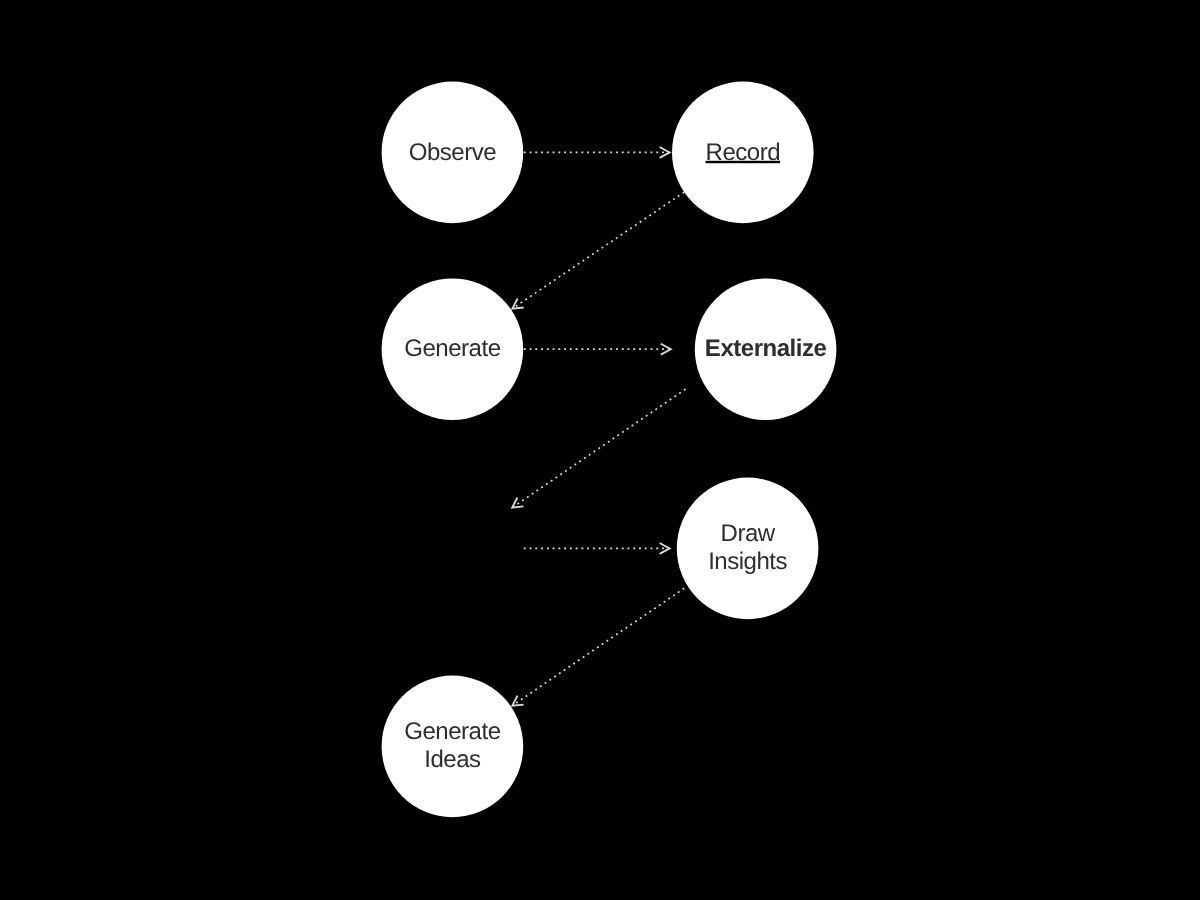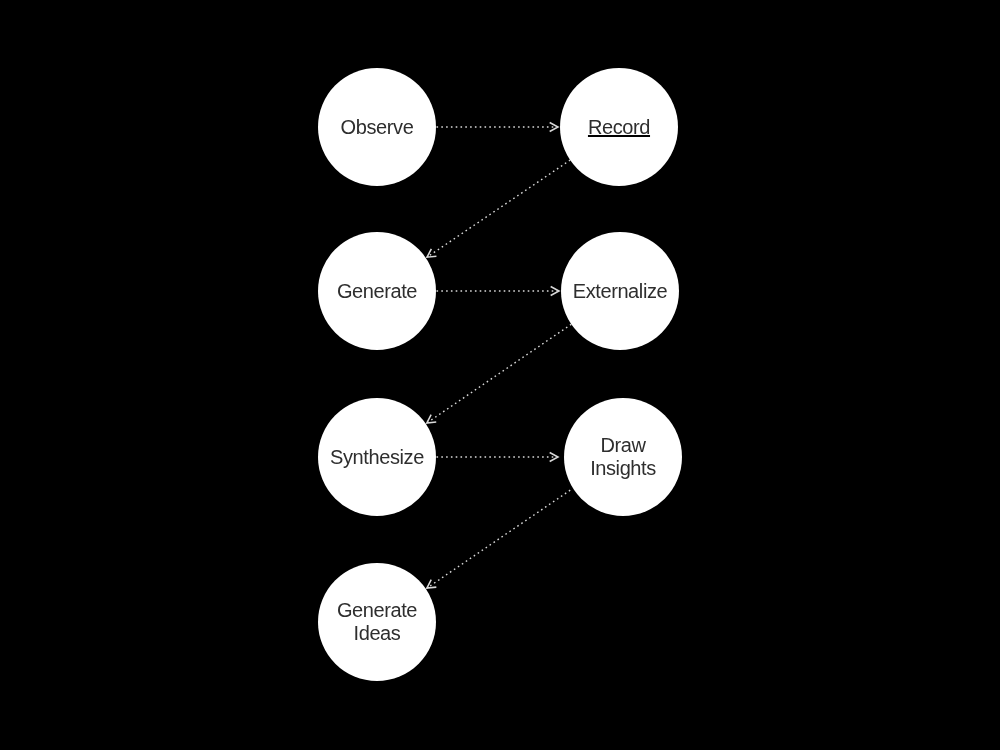--- a/index.html
+++ b/index.html
@@ -40,21 +40,21 @@
     color: #2e2e2e;
     font-size: 20px;
     line-height: 1.15;
     letter-spacing: -0.4px;
     text-align: center;
     white-space: pre-line;
   }
   .node-observe        { left: 318px; top: 68px; }
   .node-record         { left: 560px; top: 68px; text-decoration: underline; }
   .node-organize       { left: 318px; top: 232px; }
-  .node-externalize    { left: 561px; top: 232px; }
+  .node-externalize    { left: 579px; top: 232px; font-weight: bold; }
   .node-synthesize     { left: 318px; top: 398px; }
   .node-draw-insights  { left: 564px; top: 398px; }
   .node-generate-ideas { left: 318px; top: 563px; }
 </style>
 </head>
 <body>
 
 <div class="canvas">
 
   <svg class="edges" viewBox="0 0 1000 750" xmlns="http://www.w3.org/2000/svg">
@@ -80,23 +80,20 @@
   </div>
 
   <div class="node node-organize">
     <span class="label">Generate</span>
   </div>
 
   <div class="node node-externalize">
     <span class="label">Externalize</span>
   </div>
 
-  <div class="node node-synthesize">
-    <span class="label">Synthesize</span>
-  </div>
 
   <div class="node node-draw-insights">
     <span class="label">Draw
 Insights</span>
   </div>
 
   <div class="node node-generate-ideas">
     <span class="label">Generate
 Ideas</span>
   </div>

